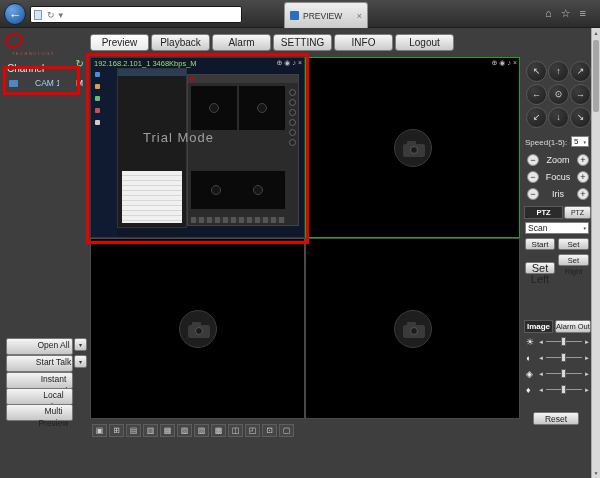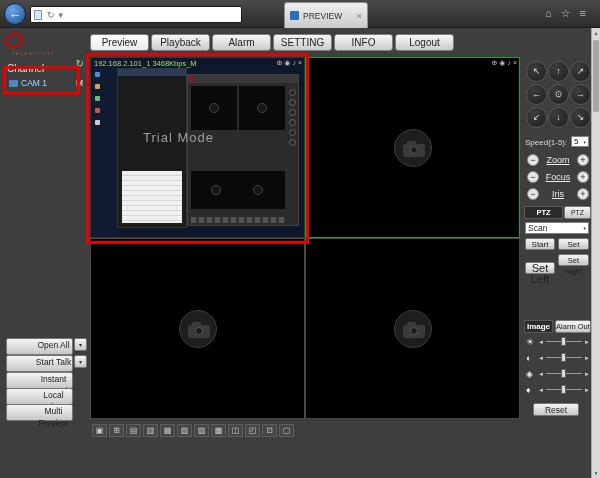--- a/index.html
+++ b/index.html
@@ -45,21 +45,21 @@
 
   .nav-tab { position:absolute; top:6px; width:59px; height:17px;
     background:linear-gradient(#f7f7f7,#cbcbcb); border:1px solid #7c7c7c; border-radius:3px;
     font-size:10px; color:#222; text-align:center; line-height:15px; cursor:pointer; }
   .nav-tab.active { background:linear-gradient(#ffffff,#e9e9e9); }
 
   
   .channel-header { position:absolute; left:7px; top:30px; width:80px; height:14px; }
   .channel-title { font-size:10px; color:#e2e2e2; }
   .refresh-ch { position:absolute; right:3px; top:0; font-size:10px; color:#a9d6a9; cursor:pointer; }
-  .channel-item { position:absolute; left:9px; top:48px; width:74px; height:14px; display:flex; align-items:center; gap:3px; cursor:pointer; }
+  .channel-item { position:absolute; left:9px; top:48px; width:74px; height:14px; display:flex; align-items:center; gap:17px; cursor:pointer; }
   .cam-ic { width:9px; height:7px; background:#4e86c8; border-radius:1px; flex:none; }
   .ch-name { flex:1; font-size:8.5px; color:#9fd4ff; white-space:nowrap; overflow:hidden; }
   .ch-stream { font-size:8.5px; color:#eaeaea; cursor:pointer; }
 
   .sbtn, .pbtn, .ptab, .reset-btn, .sbtn-dd {
     background:linear-gradient(#f5f5f5,#c7c7c7); border:1px solid #767676; border-radius:2px;
     color:#222; text-align:center; cursor:pointer; }
   .sbtn { position:absolute; left:6px; width:67px; height:17px; font-size:8.5px; line-height:12px;padding-left:28px; }
   .sbtn-dd { position:absolute; left:74px; width:13px; height:13px; font-size:6px; line-height:12px; color:#333; }
 
@@ -106,35 +106,35 @@
   .dpad-btn { position:absolute; width:21px; height:21px; border-radius:50%;
     background:radial-gradient(circle at 35% 30%, #3d3d3d, #1d1d1d); border:1px solid #585858;
     color:#ddd; font-size:9px; text-align:center; line-height:19px; cursor:pointer; }
   .speed-label { position:absolute; left:525px; top:110px; font-size:8px; color:#ddd; }
   .mini-select { position:absolute; background:#fff; border:1px solid #808080; color:#222;
     display:flex; align-items:center; justify-content:space-between; padding:0 2px; cursor:pointer; }
   .speed-select { left:571px; top:108px; width:18px; height:11px; font-size:8px; }
   .mini-select .caret { font-size:5px; color:#444; }
   .pm-btn { position:absolute; width:12px; height:12px; border-radius:50%; background:#e6e6e6;
     border:1px solid #8a8a8a; color:#1c1c1c; font-size:9px; line-height:10px; text-align:center; cursor:pointer; }
-  .pfi-label { position:absolute; left:541px; width:34px; text-align:center; font-size:9px; color:#ececec;text-decoration:underline; }
+  .pfi-label { position:absolute; left:541px; width:34px; text-align:center; font-size:9px; color:#ececec; }
   .ptab-active { position:absolute; left:524px; top:178px; width:39px; height:13px; background:#2b2b2b;
     border:1px solid #5a5a5a; color:#fff; font-size:7.5px; font-weight:bold; text-align:center; line-height:12px; cursor:pointer; border-radius:0; }
   .ptab { position:absolute; left:564px; top:178px; width:27px; height:13px; font-size:7px; line-height:12px; }
   .fn-select { left:525px; top:194px; width:64px; height:12px; font-size:8.5px; }
   .pbtn { position:absolute; height:12px; font-size:8px; line-height:11px; }
   .img-tab-active { position:absolute; left:524px; top:292px; width:29px; height:13px; background:#2b2b2b;
     border:1px solid #5a5a5a; color:#fff; font-size:8px; font-weight:bold; text-align:center; line-height:12px; cursor:pointer; }
   .img-tab { position:absolute; left:555px; top:292px; width:36px; height:13px; font-size:7.5px; line-height:12px; }
   .sl-icon { position:absolute; left:526px; font-size:9px; color:#ececec; }
   .sl-arrow { position:absolute; font-size:6px; color:#cfcfcf; cursor:pointer; }
   .sl-track { position:absolute; left:546px; width:36px; height:9px; cursor:pointer; }
   .sl-line { position:absolute; left:0; right:0; top:4px; height:1px; background:#9a9a9a; }
   .sl-thumb { position:absolute; left:15px; top:0; width:5px; height:9px; background:#d9d9d9; border:1px solid #5f5f5f; }
-  .reset-btn { position:absolute; left:533px; top:375px; width:46px; height:13px; font-size:8.5px; line-height:12px; }
+  .reset-btn { position:absolute; left:533px; top:384px; width:46px; height:13px; font-size:8.5px; line-height:12px; }
 
   
   .anno { position:absolute; border:3px solid #e60000; pointer-events:none; z-index:20; background:transparent; }
   .anno-video { left:86px; top:25px; width:223px; height:191px; }
   .anno-channel { left:3px; top:38px; width:77px; height:29px; }
 </style>
 </head>
 <body>
 
 <div class="screen">

